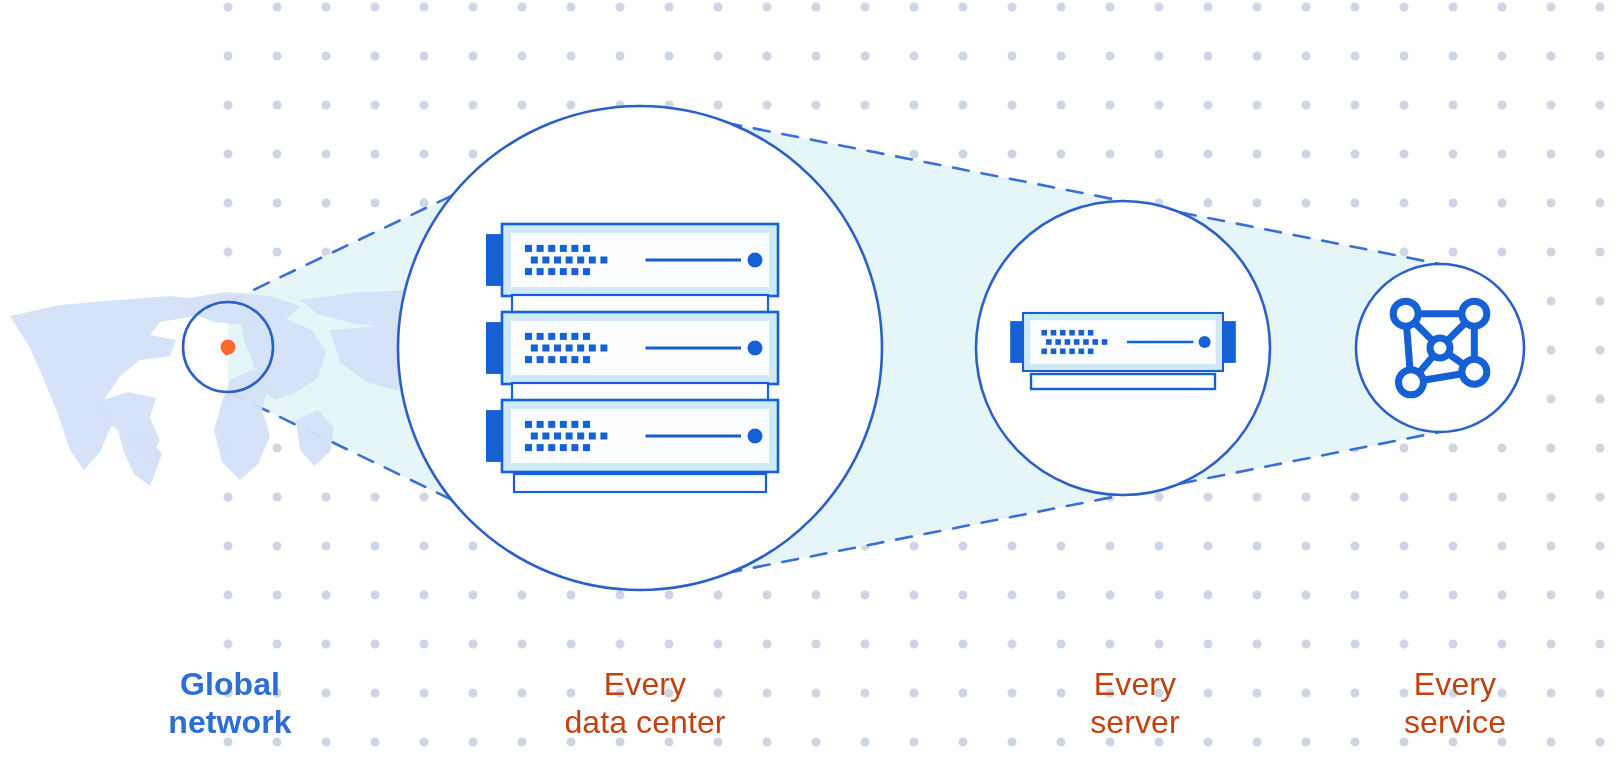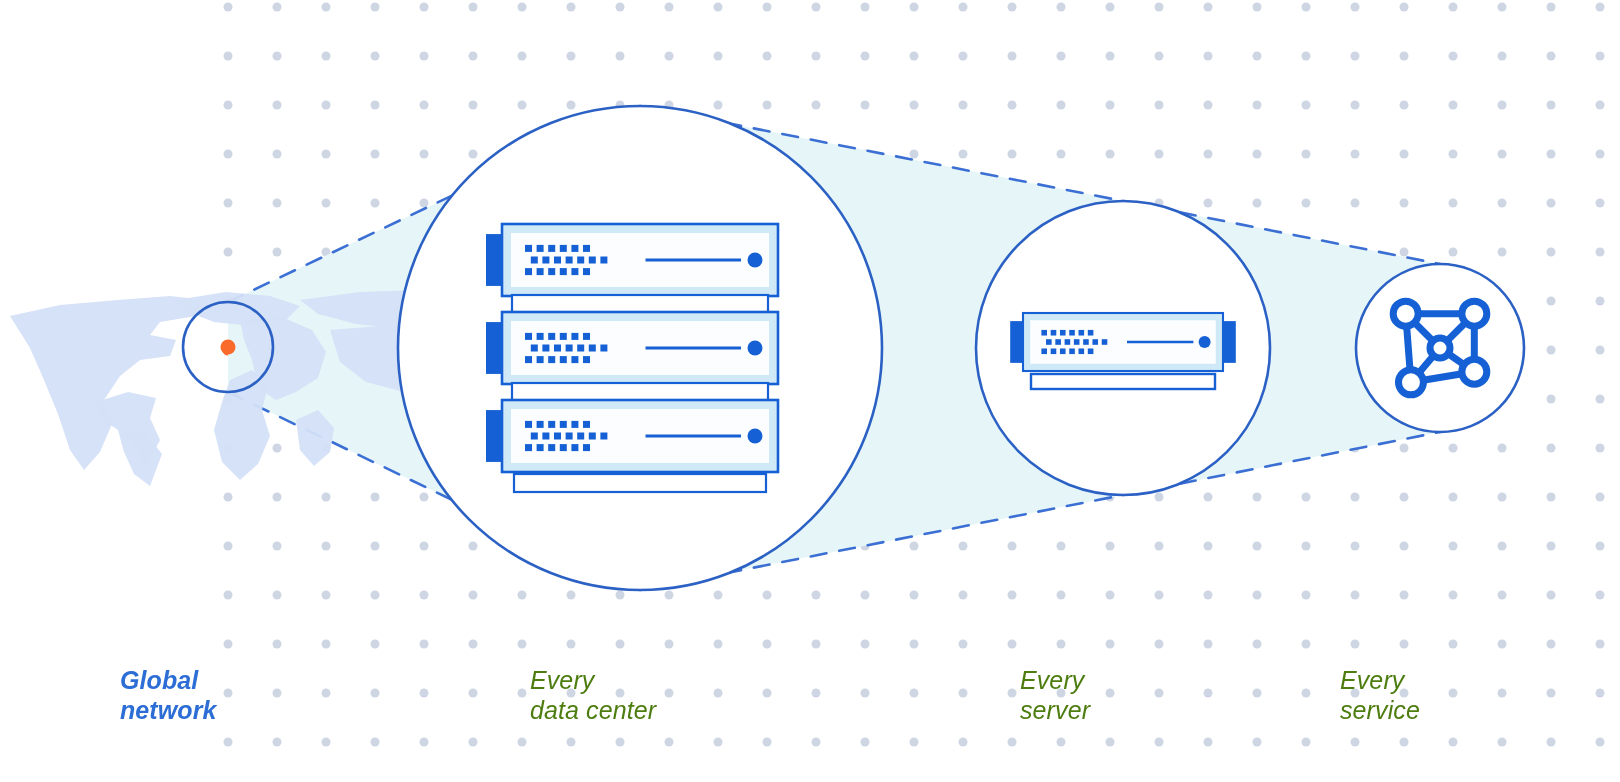--- a/index.html
+++ b/index.html
@@ -7,29 +7,29 @@
     width:1620px;height:782px;
     background:#ffffff;
     font-family:"Liberation Sans","DejaVu Sans",sans-serif;
     overflow:hidden;
     position:relative;
   }
   #stage{position:absolute;left:0;top:0;width:1620px;height:782px;}
   #stage svg{display:block;}
   .lbl{
     position:absolute;
-    font-size:25px;
+    text-align:center;
+    font-size:32px;
     line-height:1.18;
     font-weight:400;
     letter-spacing:0.1px;
     white-space:pre-line;
     pointer-events:none;
-    font-style:italic;
   }
-  .lbl.dark{color:#4d7c0f;}
+  .lbl.dark{color:#c2410c;}
   .lbl.blue{color:#2c6ed5;font-weight:700;}
   #lbl-global{left:120px;top:666px;width:220px;}
   #lbl-dc{left:530px;top:666px;width:230px;}
   #lbl-srv{left:1020px;top:666px;width:230px;}
   #lbl-svc{left:1340px;top:666px;width:230px;}
 </style>
 </head>
 <body>
 
 <div id="stage">

